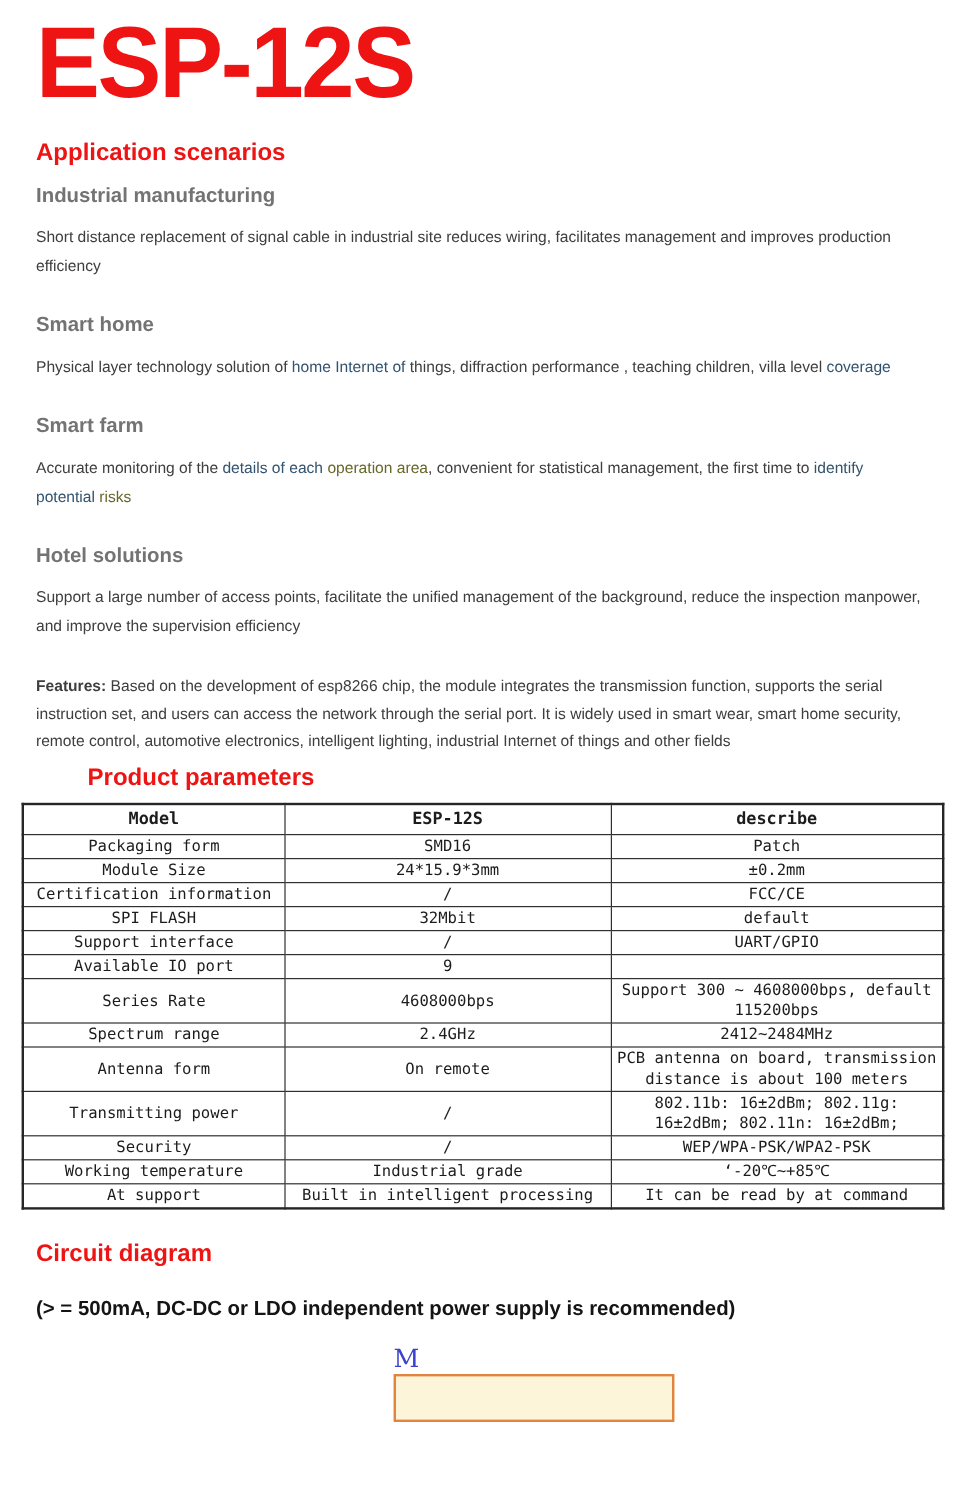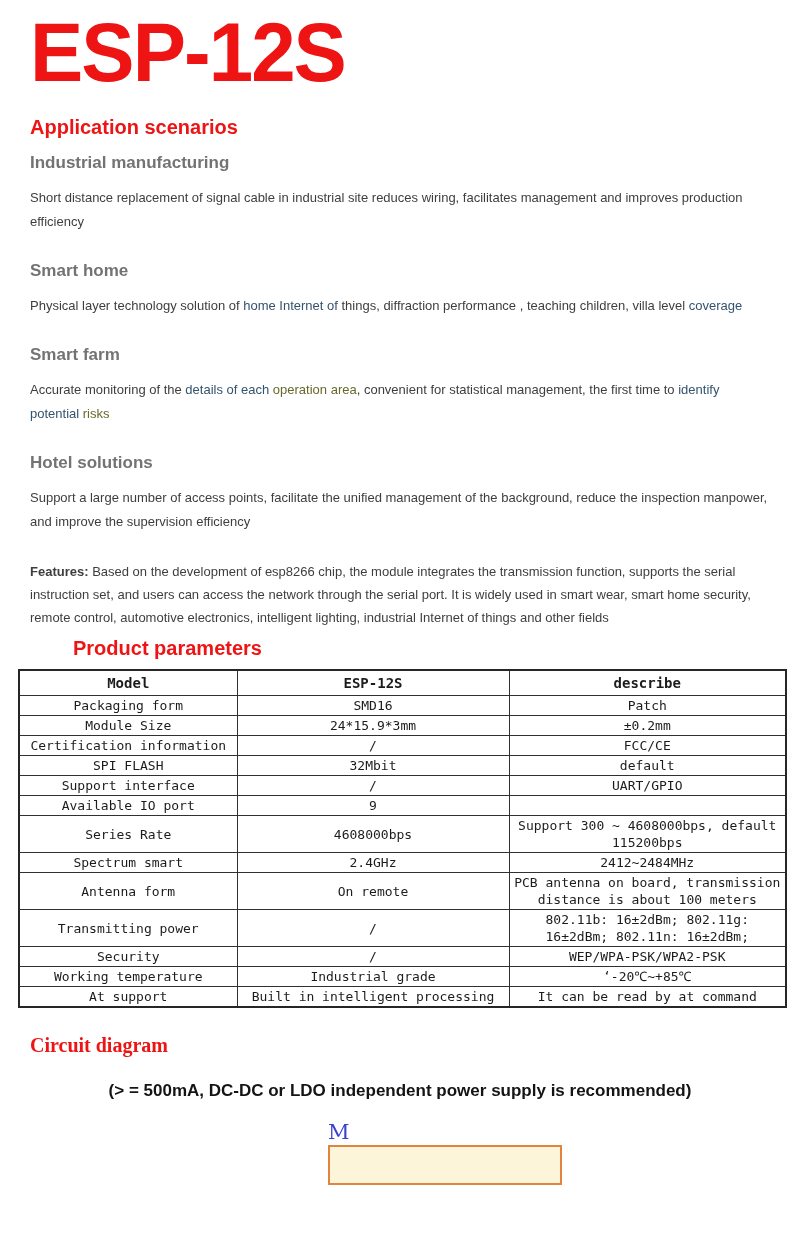--- a/index.html
+++ b/index.html
@@ -24,21 +24,21 @@
     transform-origin: left center;
   }
 
   .red-heading {
     font-size: 20px;
     font-weight: 700;
     line-height: 26px;
     margin-top: 14px;
   }
   .red-heading.product { margin-top: 6px; }
-  .red-heading.circuit { margin-top: 24px; font-family: Liberation Serif, serif; }
+  .red-heading.circuit { margin-top: 24px; }
 
   .sub-heading {
     font-size: 17px;
     font-weight: 700;
     color: #737373;
     line-height: 22px;
     margin-top: 26px;
   }
   .sub-heading.first { margin-top: 12px; }
 
@@ -76,21 +76,20 @@
     padding: 1px 2px;
     white-space: normal;
   }
 
   .note-line {
     font-size: 17px;
     font-weight: 700;
     color: #141414;
     line-height: 22px;
     margin-top: 22px;
-    text-align: center;
   }
 
   .diagram-area { margin-top: 18px; position: relative; }
   .diagram-m-label {
     margin-left: 298px;
     font-family: "DejaVu Serif", "Liberation Serif", serif;
     font-size: 21px;
     line-height: 24px;
     display: inline-block;
   }
@@ -171,21 +170,21 @@
           <td>Available IO port</td>
           <td>9</td>
           <td></td>
         </tr>
         <tr>
           <td>Series Rate</td>
           <td>4608000bps</td>
           <td>Support 300 ~ 4608000bps, default 115200bps</td>
         </tr>
         <tr>
-          <td>Spectrum smart</td>
+          <td>Spectrum range</td>
           <td>2.4GHz</td>
           <td>2412~2484MHz</td>
         </tr>
         <tr>
           <td>Antenna form</td>
           <td>On remote</td>
           <td>PCB antenna on board, transmission distance is about 100 meters</td>
         </tr>
         <tr>
           <td>Transmitting power</td>

